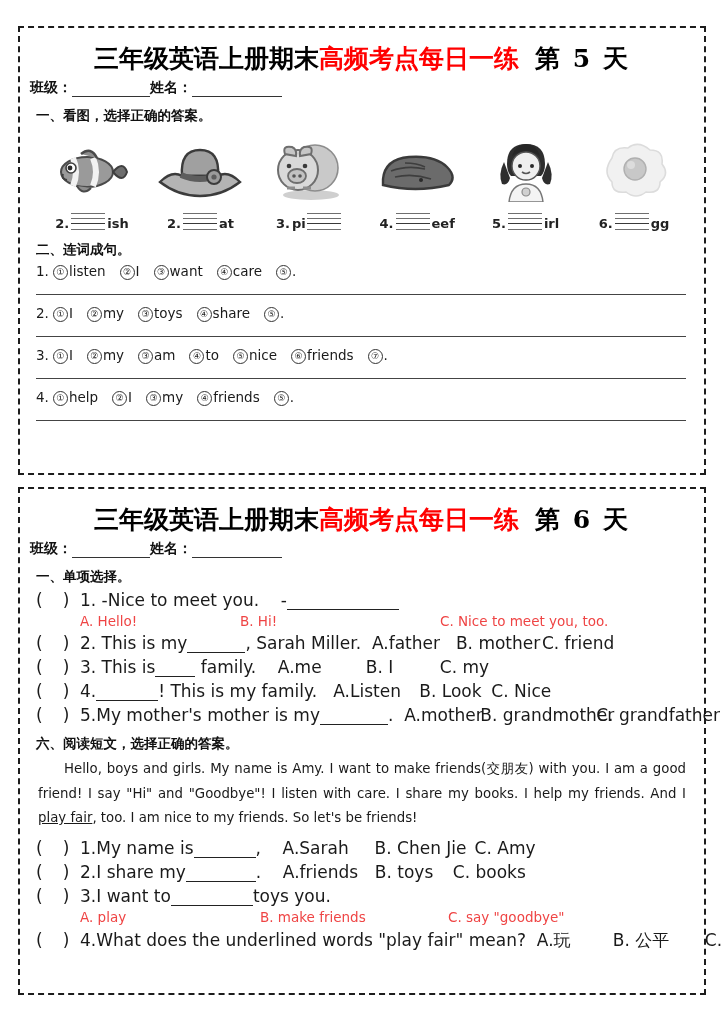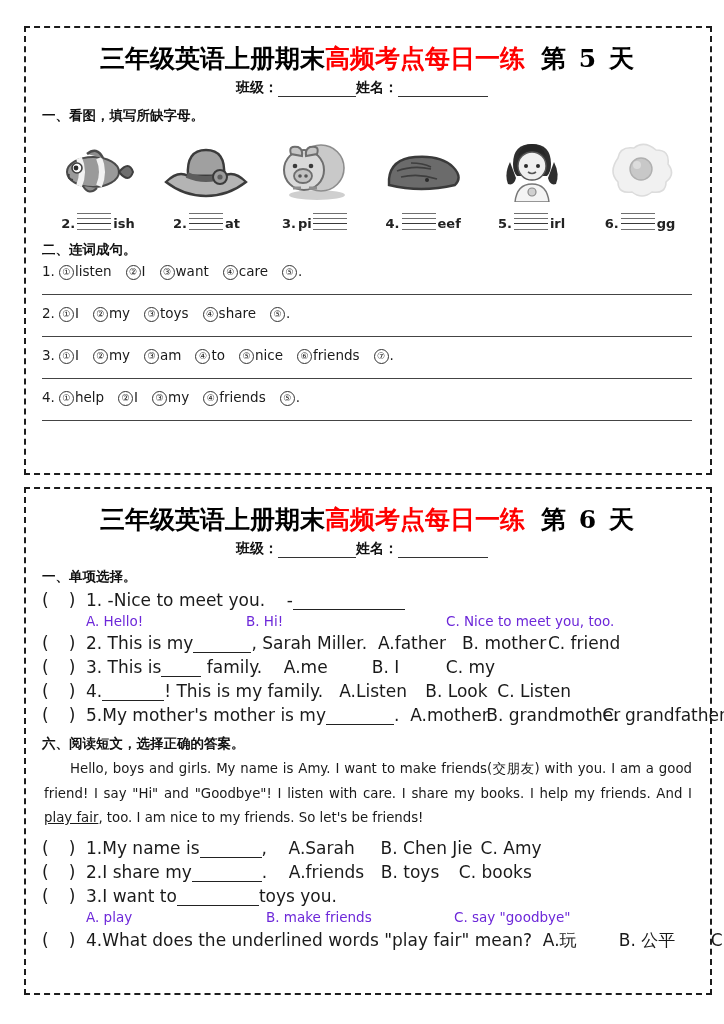--- a/index.html
+++ b/index.html
@@ -11,21 +11,21 @@
     width: 724px;
     height: 1024px;
     font-family: "Liberation Sans", "DejaVu Sans", sans-serif;
     color: #1a1a1a;
     position: relative;
     overflow: hidden;
   }
 
   .page {
     position: absolute;
-    left: 24px;
+    left: 18px;
     width: 688px;
     box-sizing: border-box;
     border: 2px dashed #1c1c1c;
     padding: 6px 10px 0 10px;
   }
   #page-day5 { top: 26px; height: 449px; }
   #page-day6 { top: 487px; height: 508px; }
 
   
   .title-row {
@@ -49,21 +49,21 @@
   .title-day {
     font-family: "DejaVu Serif", "Liberation Serif", serif;
     font-size: 25px;
     font-weight: bold;
     color: #000;
     margin-left: 16px;
     letter-spacing: 2px;
   }
 
   .info-row {
-    text-align: center;
+    text-align: left;
     padding-right: 12px;
     margin-top: 4px;
     font-family: "DejaVu Serif", "Liberation Serif", serif;
     font-size: 14px;
     font-weight: bold;
     color: #111;
     white-space: nowrap;
   }
   .info-blank {
     display: inline-block;
@@ -179,21 +179,21 @@
   .opt { display: inline-block; }
   .ul-blank {
     display: inline-block;
     border-bottom: 1.3px solid #222;
     vertical-align: bottom;
     height: 12px;
   }
   .opt-row {
     font-family: "DejaVu Sans", sans-serif;
     font-size: 13.5px;
-    color: #6d28d9;
+    color: #ef4444;
     margin: 3px 0 0 50px;
     white-space: nowrap;
   }
 
   
   .passage {
     font-family: "DejaVu Sans", sans-serif;
     font-size: 13.3px;
     line-height: 24px;
     color: #1a1a1a;
@@ -210,21 +210,21 @@
 <div class="page" id="page-day5">
 
   <div class="title-row">
     <span class="title-cn">三年级英语上册期末</span><span class="title-red">高频考点每日一练</span><span class="title-day">第 5 天</span>
   </div>
 
   <div class="info-row">
     <span>班级：</span><span class="info-blank blank-class"></span><span>姓名：</span><span class="info-blank blank-name"></span>
   </div>
 
-  <div class="sec-head">一、看图，填写所缺字母。</div>
+  <div class="sec-head">一、看图，选择正确的答案。</div>
 
   <div class="pic-row">
     <div class="pic-cell">
       <span>
         <svg width="78" height="58" viewBox="0 0 78 58">
           <ellipse cx="34" cy="30" rx="26" ry="15" fill="#9a9a9a" stroke="#4a4a4a" stroke-width="2"></ellipse>
           <path d="M20 16 q6 14 0 28" stroke="#f2f2f2" stroke-width="6" fill="none"></path>
           <path d="M40 16 q6 14 0 28" stroke="#f2f2f2" stroke-width="6" fill="none"></path>
           <path d="M60 30 q10 -12 14 0 q-4 12 -14 0 z" fill="#6e6e6e" stroke="#3f3f3f" stroke-width="2"></path>
           <path d="M28 12 q10 -8 16 4" stroke="#4a4a4a" stroke-width="2.5" fill="#8d8d8d"></path>
@@ -407,21 +407,21 @@
 
   <div class="q-line">
     <span class="paren"><span class="lp">(</span><span>)</span></span><span>2. This is my</span><span class="ul-blank" style="width:58px"></span><span>, Sarah Miller.</span>&nbsp;&nbsp;<span class="opt" style="width:84px">A.father</span><span class="opt" style="width:86px">B. mother</span><span class="opt">C. friend</span>
   </div>
 
   <div class="q-line">
     <span class="paren"><span class="lp">(</span><span>)</span></span><span>3. This is</span><span class="ul-blank" style="width:40px"></span>&nbsp;<span>family.</span>&nbsp;&nbsp;&nbsp;&nbsp;<span class="opt" style="width:88px">A.me</span><span class="opt" style="width:74px">B. I</span><span class="opt">C. my</span>
   </div>
 
   <div class="q-line">
-    <span class="paren"><span class="lp">(</span><span>)</span></span><span>4.</span><span class="ul-blank" style="width:62px"></span><span>! This is my family.</span>&nbsp;&nbsp;&nbsp;<span class="opt" style="width:86px">A.Listen</span><span class="opt" style="width:72px">B. Look</span><span class="opt">C. Listen</span>
+    <span class="paren"><span class="lp">(</span><span>)</span></span><span>4.</span><span class="ul-blank" style="width:62px"></span><span>! This is my family.</span>&nbsp;&nbsp;&nbsp;<span class="opt" style="width:86px">A.Listen</span><span class="opt" style="width:72px">B. Look</span><span class="opt">C. Nice</span>
   </div>
 
   <div class="q-line">
     <span class="paren"><span class="lp">(</span><span>)</span></span><span>5.My mother's mother is my</span><span class="ul-blank" style="width:68px"></span><span>.</span>&nbsp;&nbsp;<span class="opt" style="width:76px">A.mother</span><span class="opt" style="width:116px">B. grandmother</span><span class="opt">C. grandfather</span>
   </div>
 
   <div class="sec-head">六、阅读短文，选择正确的答案。</div>
 
   <div class="passage"><span>Hello, boys and girls. My name is Amy. I want to make friends(</span><span class="cn-inline">交朋友</span><span>) with you. I am a good friend! I say "Hi" and "Goodbye"! I listen with care. I share my books. I help my friends. And I </span><span class="u">play fair</span><span>, too. I am nice to my friends. So let's be friends!</span></div>
 

